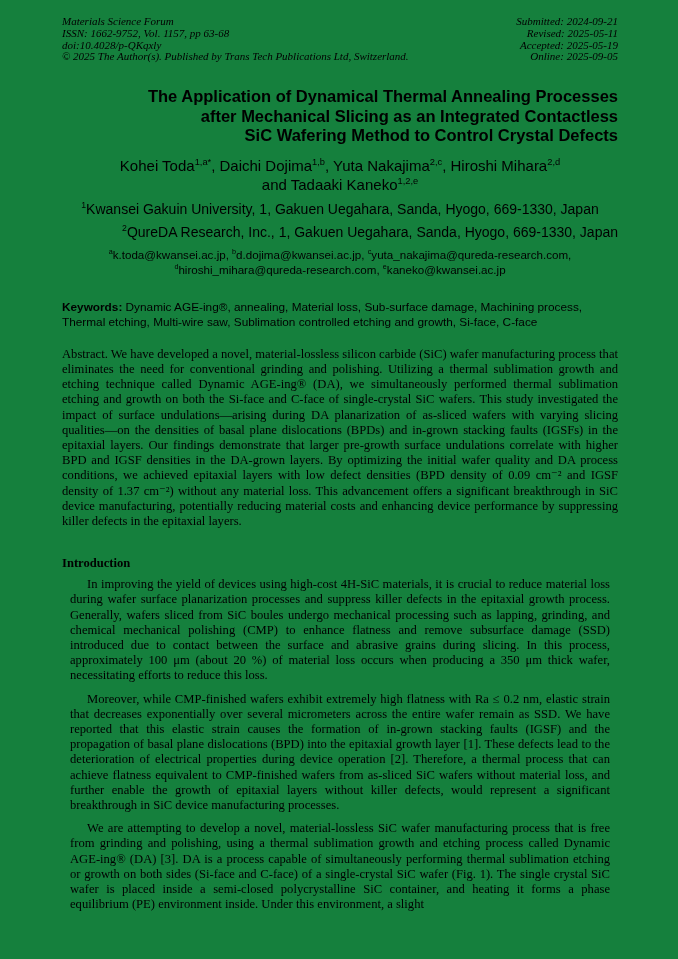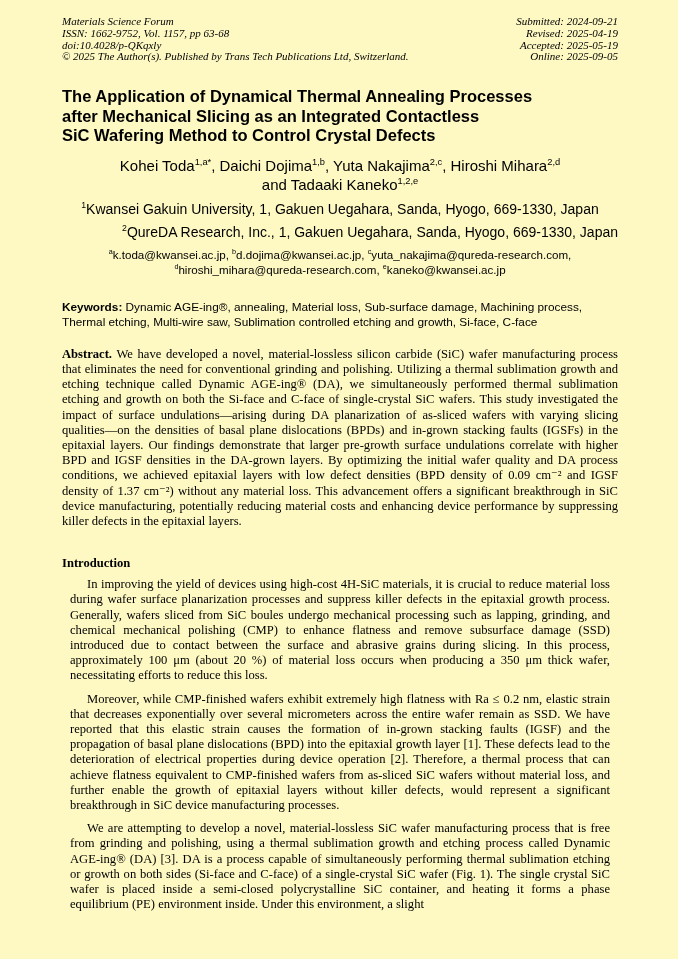--- a/index.html
+++ b/index.html
@@ -1,42 +1,42 @@
 <!DOCTYPE html>
 <html><head>
 <meta charset="utf-8">
 <style>
   html, body { margin: 0; padding: 0; background: #ffffff; }
   .page {
     position: relative;
     width: 678px;
     height: 959px;
     box-sizing: border-box;
-    background: #fef9c3;
+    background: #15803d;
     color: #000000;
     padding: 16px 60px 0 62px;
     overflow: hidden;
     font-family: "Liberation Serif", "DejaVu Serif", serif;
   }
   
   .journal-header {
     display: flex;
     justify-content: space-between;
     font-style: italic;
     font-size: 11px;
     line-height: 11.8px;
     white-space: nowrap;
   }
   .journal-info { text-align: left; }
   .submission-dates { text-align: right; }
 
   
   .paper-title {
     margin-top: 24px;
-    text-align: left;
+    text-align: right;
     font-family: "Liberation Sans", sans-serif;
     font-weight: bold;
     font-size: 16.5px;
     line-height: 19.5px;
   }
   .authors {
     margin-top: 10px;
     text-align: center;
     font-family: "Liberation Sans", sans-serif;
     font-size: 15px;
@@ -70,21 +70,21 @@
   }
   .keywords .label { font-weight: bold; }
 
   
   .abstract {
     margin: 16px 0 0 0;
     font-size: 12.6px;
     line-height: 15.2px;
     text-align: justify;
   }
-  .abstract .label { font-weight: bold; }
+  .abstract .label { font-weight: normal; }
   .section-heading {
     margin-top: 27px;
     font-weight: bold;
     font-size: 12.6px;
     line-height: 15px;
   }
   .body-para {
     margin: 8px;
     font-size: 12.6px;
     line-height: 15.2px;
@@ -100,21 +100,21 @@
 
   <div class="journal-header">
     <div class="journal-info">
       <div>Materials Science Forum</div>
       <div>ISSN: 1662-9752, Vol. 1157, pp 63-68</div>
       <div>doi:10.4028/p-QKqxly</div>
       <div>© 2025 The Author(s). Published by Trans Tech Publications Ltd, Switzerland.</div>
     </div>
     <div class="submission-dates">
       <div>Submitted: 2024-09-21</div>
-      <div>Revised: 2025-04-19</div>
+      <div>Revised: 2025-05-11</div>
       <div>Accepted: 2025-05-19</div>
       <div>Online: 2025-09-05</div>
     </div>
   </div>
 
   <div class="paper-title">
     <div>The Application of Dynamical Thermal Annealing Processes</div>
     <div>after Mechanical Slicing as an Integrated Contactless</div>
     <div>SiC Wafering Method to Control Crystal Defects</div>
   </div>

